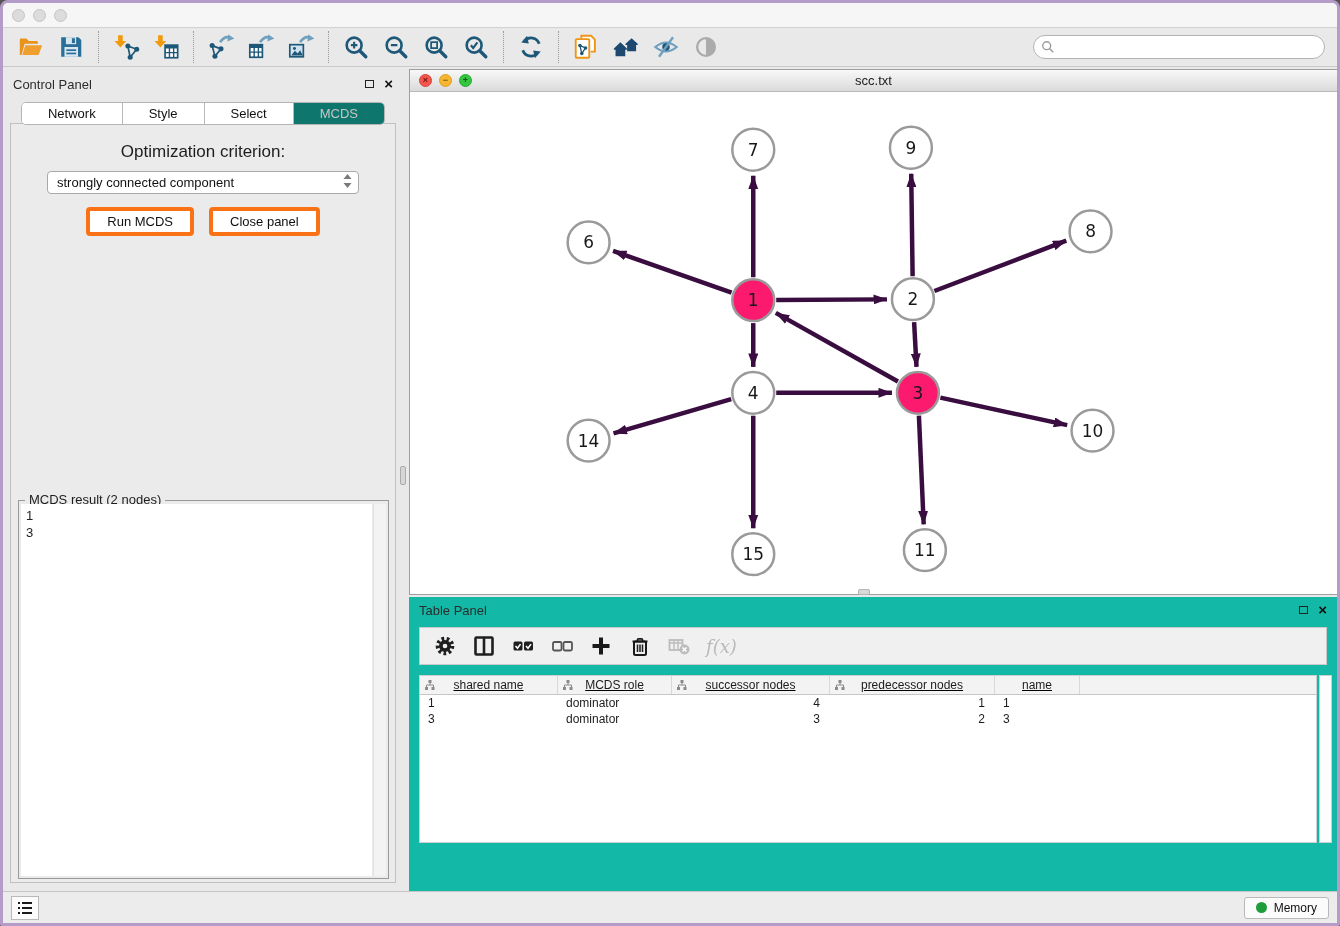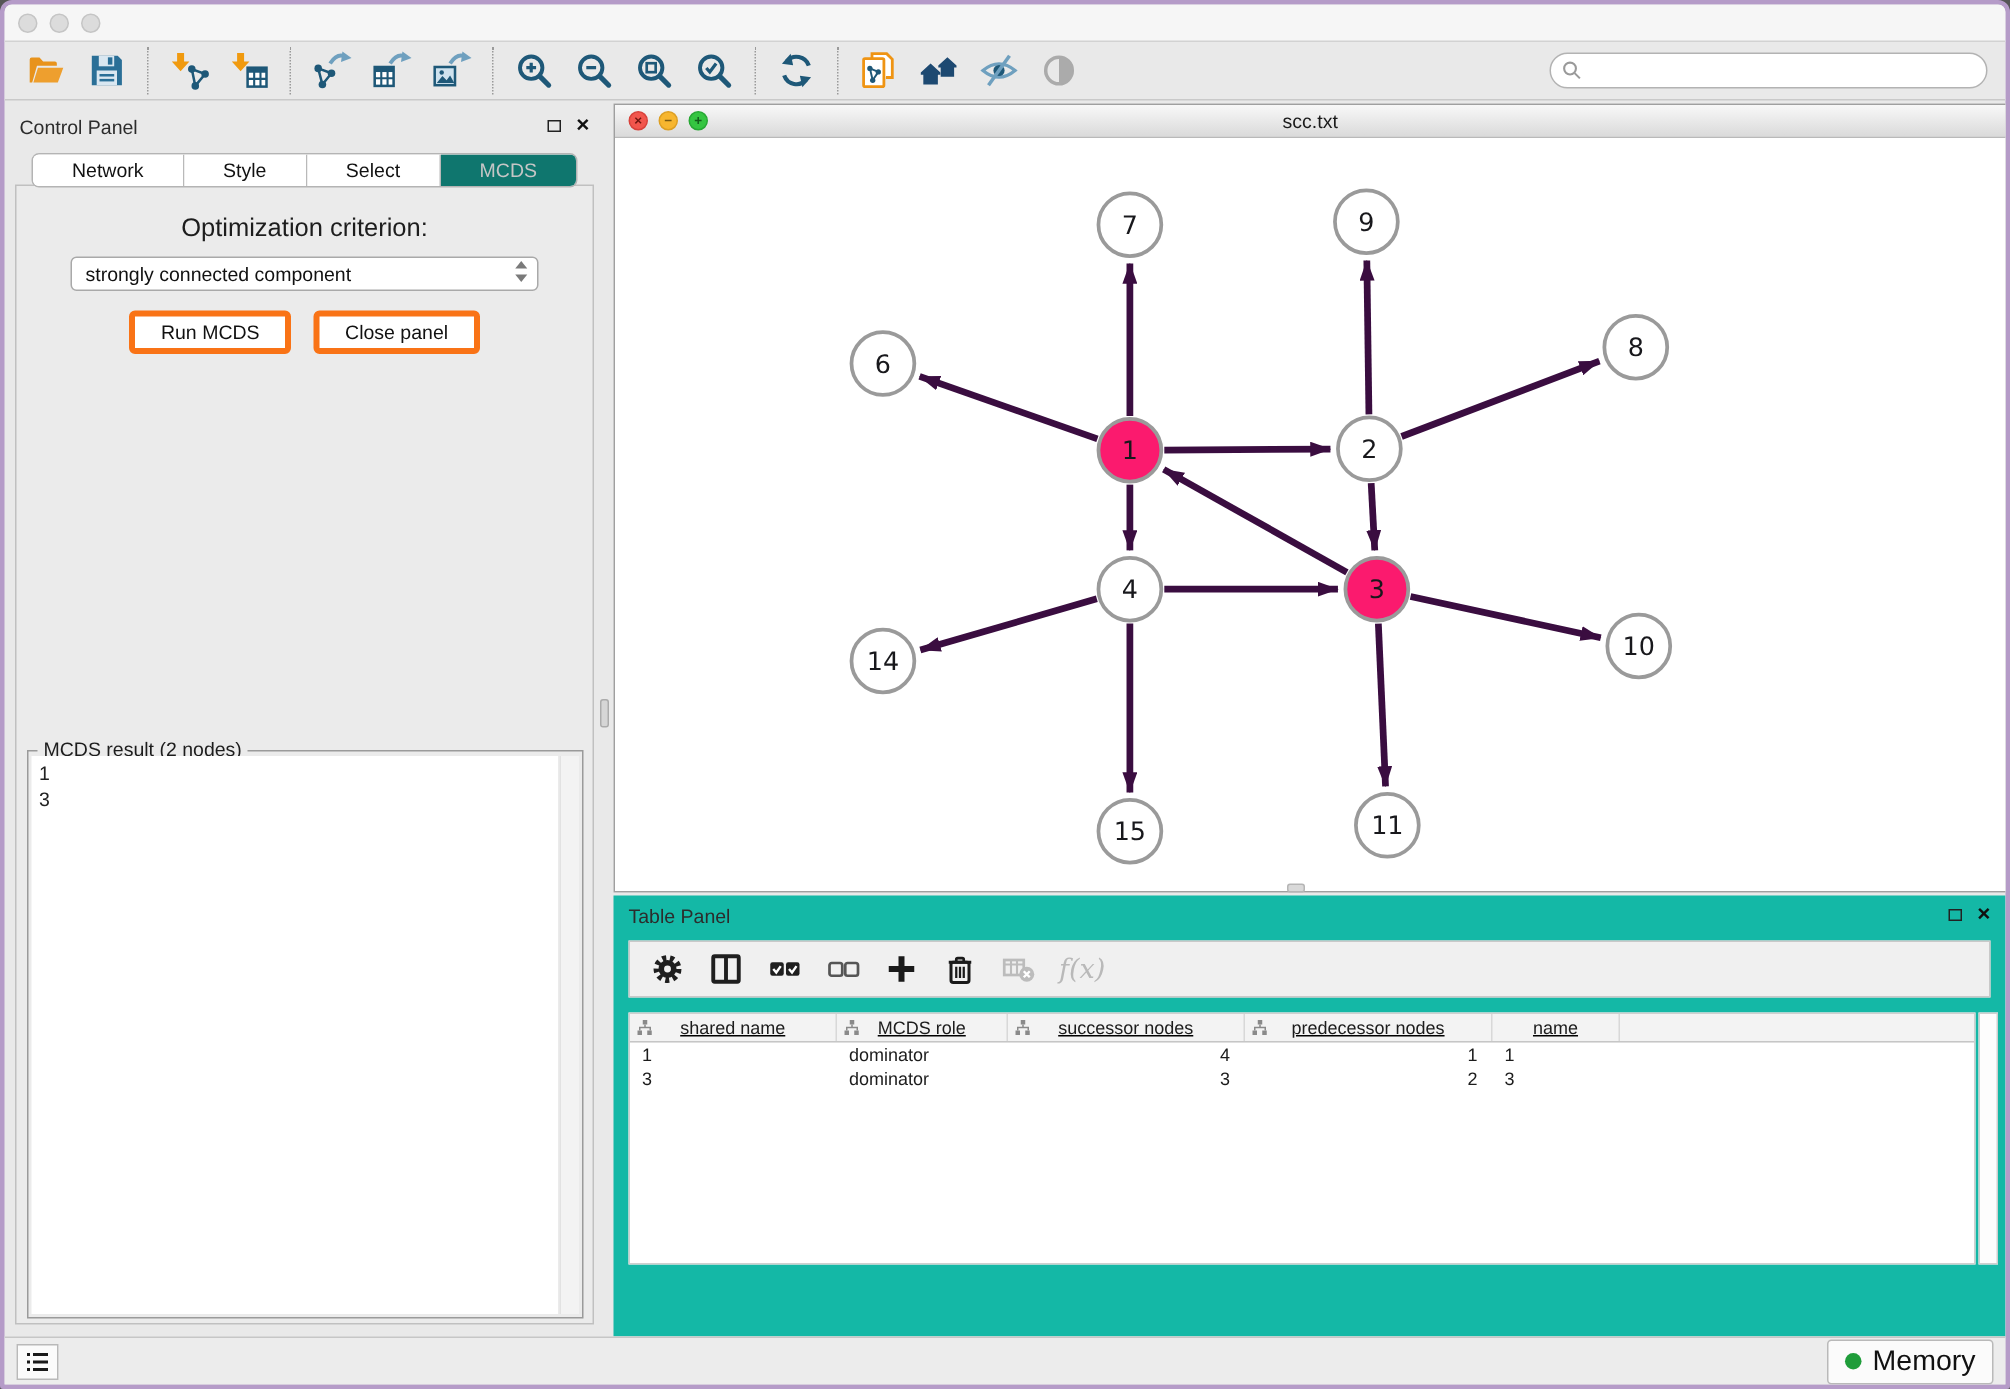--- a/index.html
+++ b/index.html
@@ -67,21 +67,21 @@
   .th svg{position:absolute;left:4px;width:12px;height:12px;}
   .trow{display:flex;height:16px;align-items:center;}
   .td{font-size:12px;color:#1c1c1c;overflow:hidden;white-space:nowrap;}
   .td.left{padding-left:8px;text-align:left;}
   .td.right{padding-right:10px;text-align:right;}
   .tpscroll{position:absolute;top:78px;right:5px;bottom:48px;width:13px;background:#fdfdfd;border:1px solid #cfcfcf;}
   .tptabs{position:absolute;bottom:7px;left:0;right:0;display:flex;justify-content:center;}
   
   .statusbar{position:absolute;left:0;right:0;bottom:0;height:32px;background:#ececec;border-top:1px solid #c6c6c6;display:flex;align-items:center;padding:0 8px;}
   .listbtn{width:28px;height:24px;background:#fbfbfb;border:1px solid #b9b9b9;display:flex;align-items:center;justify-content:center;}
-  .membtn{margin-left:auto;display:flex;align-items:center;gap:7px;background:#fbfbfb;border:1px solid #b9b9b9;border-radius:3px;padding:3px 11px;font-size:19px;color:#111;}
+  .membtn{margin-left:auto;display:flex;align-items:center;gap:7px;background:#fbfbfb;border:1px solid #b9b9b9;border-radius:3px;padding:3px 11px;font-size:12px;color:#111;}
   .dotgreen{width:11px;height:11px;border-radius:50%;background:#1f9d3a;display:inline-block;}
 </style>
 </head>
 <body>
 
 <div class="app">
 
   <div class="titlebar">
     <div class="dots">
       <span></span>

